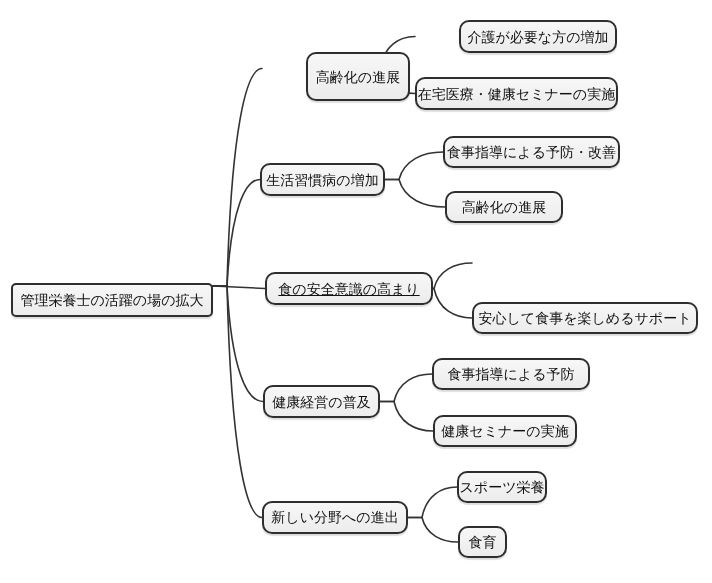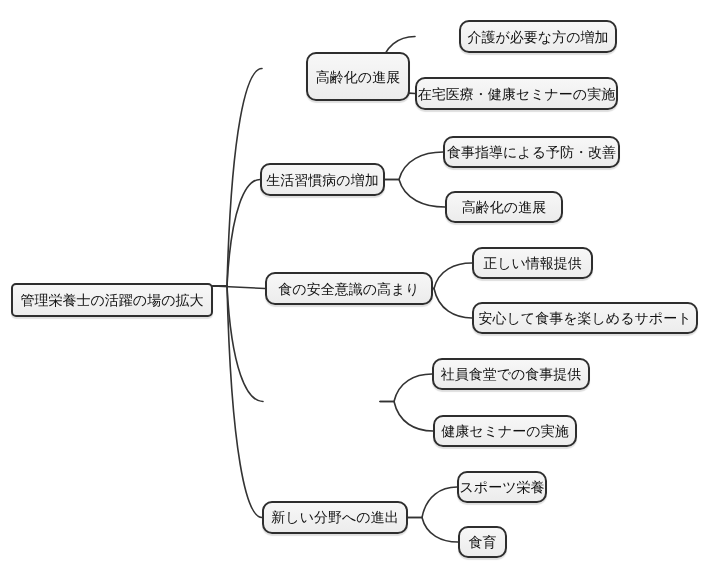--- a/index.html
+++ b/index.html
@@ -69,24 +69,24 @@
   <div class="node root" id="n-root" style="left:11px; top:269px; width:202px; height:34px;">管理栄養士の活躍の場の拡大</div>
 
   <div class="node" id="n-b0" style="left:262px; top:52px; width:104px; height:49px;margin-left:44px;">高齢化の進展</div>
   <div class="node" id="n-l0a" style="left:415px; top:20px; width:158px; height:33px;margin-left:44px;">介護が必要な方の増加</div>
   <div class="node" id="n-l0b" style="left:415px; top:77px; width:203px; height:33px;">在宅医療・健康セミナーの実施</div>
 
   <div class="node" id="n-b1" style="left:260px; top:163px; width:125px; height:33px;">生活習慣病の増加</div>
   <div class="node" id="n-l1a" style="left:443px; top:136px; width:177px; height:32px;">食事指導による予防・改善</div>
   <div class="node" id="n-l1b" style="left:445px; top:191px; width:118px; height:32px;">高齢化の進展</div>
 
-  <div class="node" id="n-b2" style="left:265px; top:272px; width:168px; height:33px;">食の安全意識の高まり</div>
-  <div class="node" id="n-l2a" style="left:472px; top:247px; width:121px; height:32px;">正しい情報提供</div>
+  <div class="node" id="n-b2" style="left:265px; top:272px; width:168px; height:33px;text-decoration:underline;">食の安全意識の高まり</div>
   <div class="node" id="n-l2b" style="left:472px; top:302px; width:226px; height:32px;">安心して食事を楽しめるサポート</div>
 
-  <div class="node" id="n-l3a" style="left:432px; top:358px; width:158px; height:32px;">社員食堂での食事提供</div>
+  <div class="node" id="n-b3" style="left:263px; top:385px; width:117px; height:33px;">健康経営の普及</div>
+  <div class="node" id="n-l3a" style="left:432px; top:358px; width:158px; height:32px;">食事指導による予防</div>
   <div class="node" id="n-l3b" style="left:433px; top:415px; width:144px; height:32px;">健康セミナーの実施</div>
 
   <div class="node" id="n-b4" style="left:262px; top:501px; width:146px; height:33px;font-family:Liberation Serif, serif;">新しい分野への進出</div>
   <div class="node" id="n-l4a" style="left:457px; top:471px; width:90px; height:32px;">スポーツ栄養</div>
   <div class="node" id="n-l4b" style="left:458px; top:526px; width:49px; height:32px;">食育</div>
 
 </div>
 
 </body></html>

